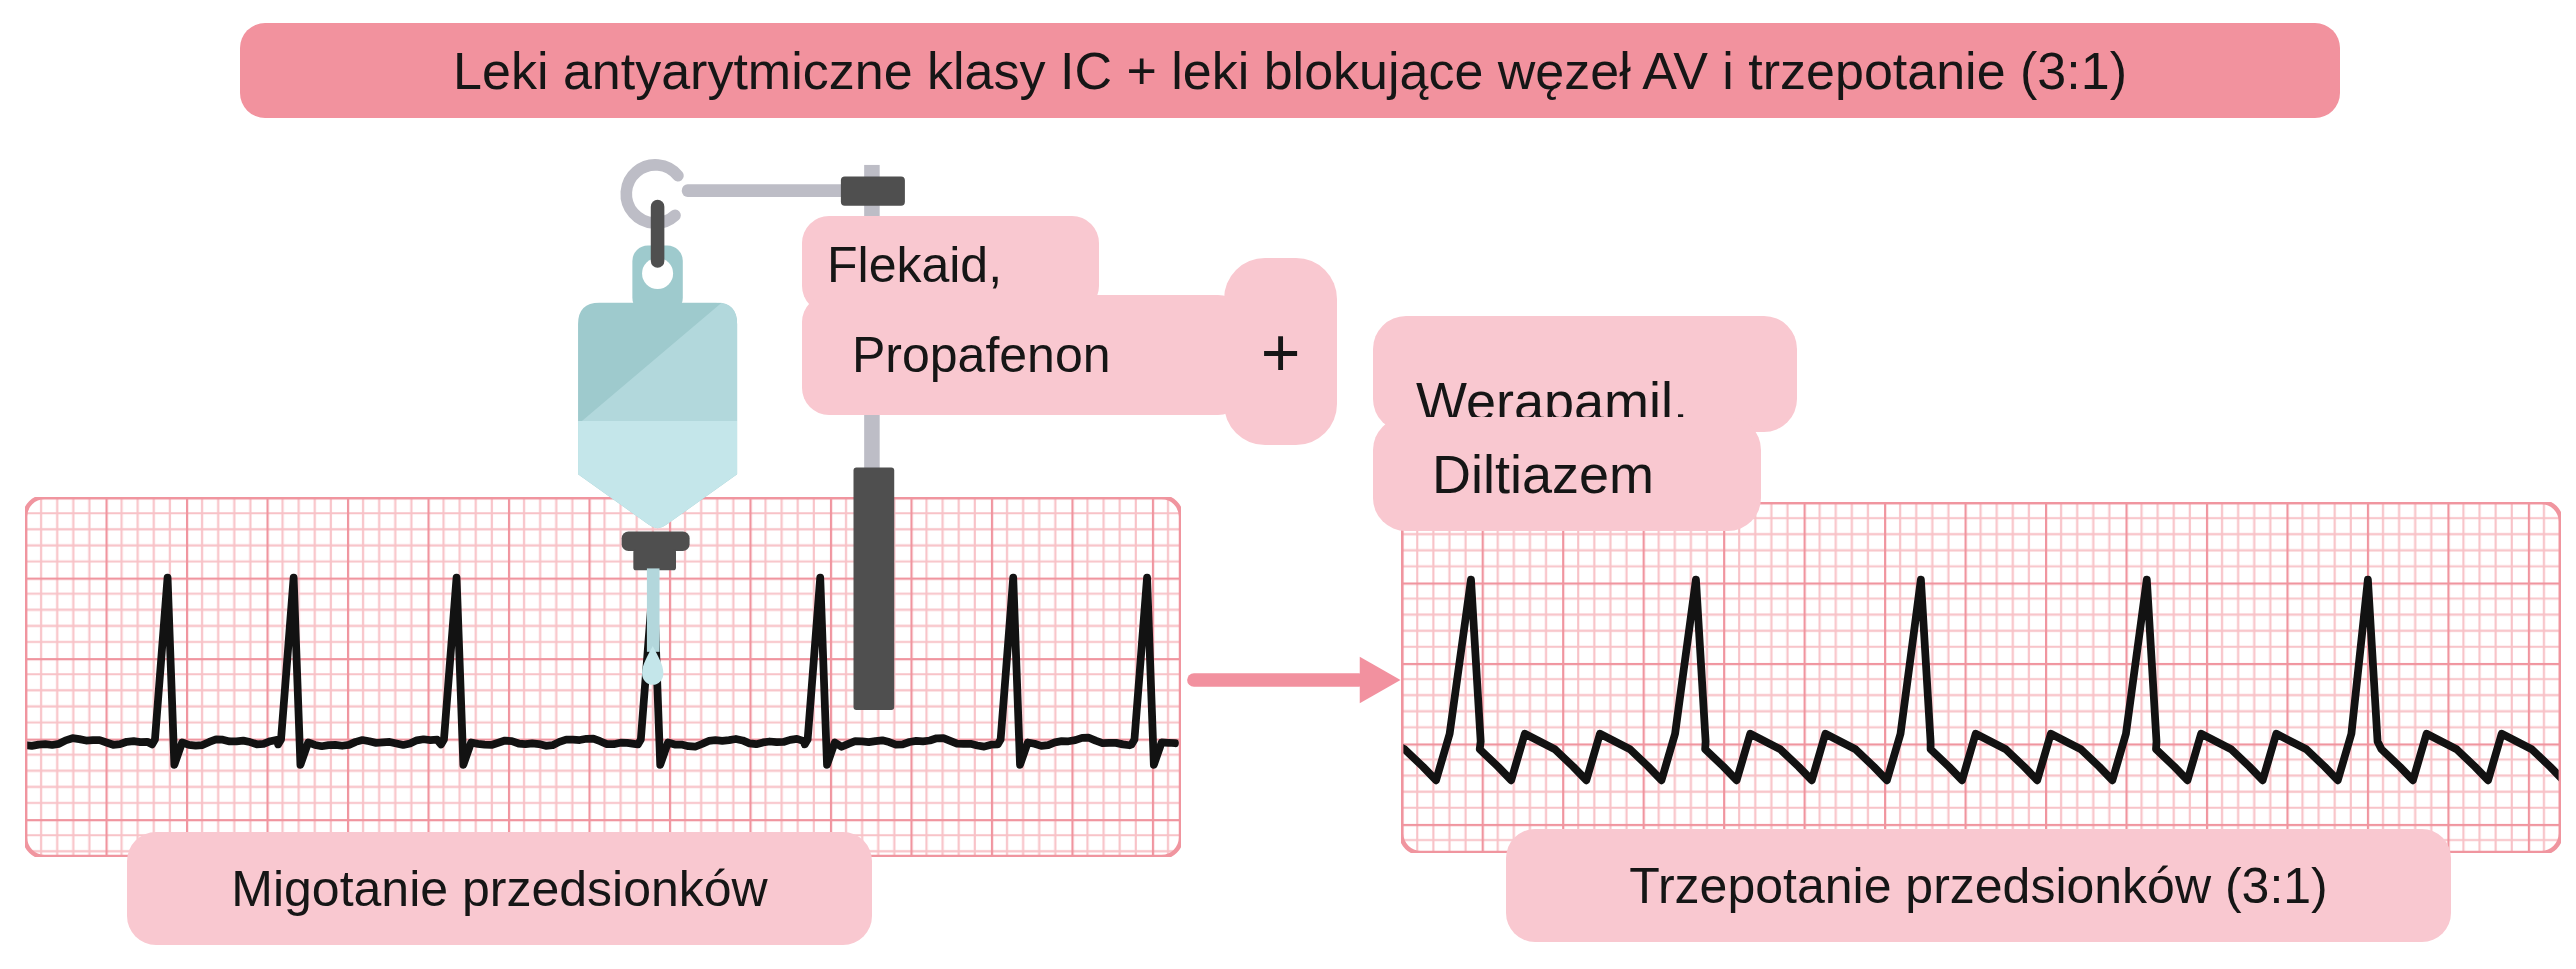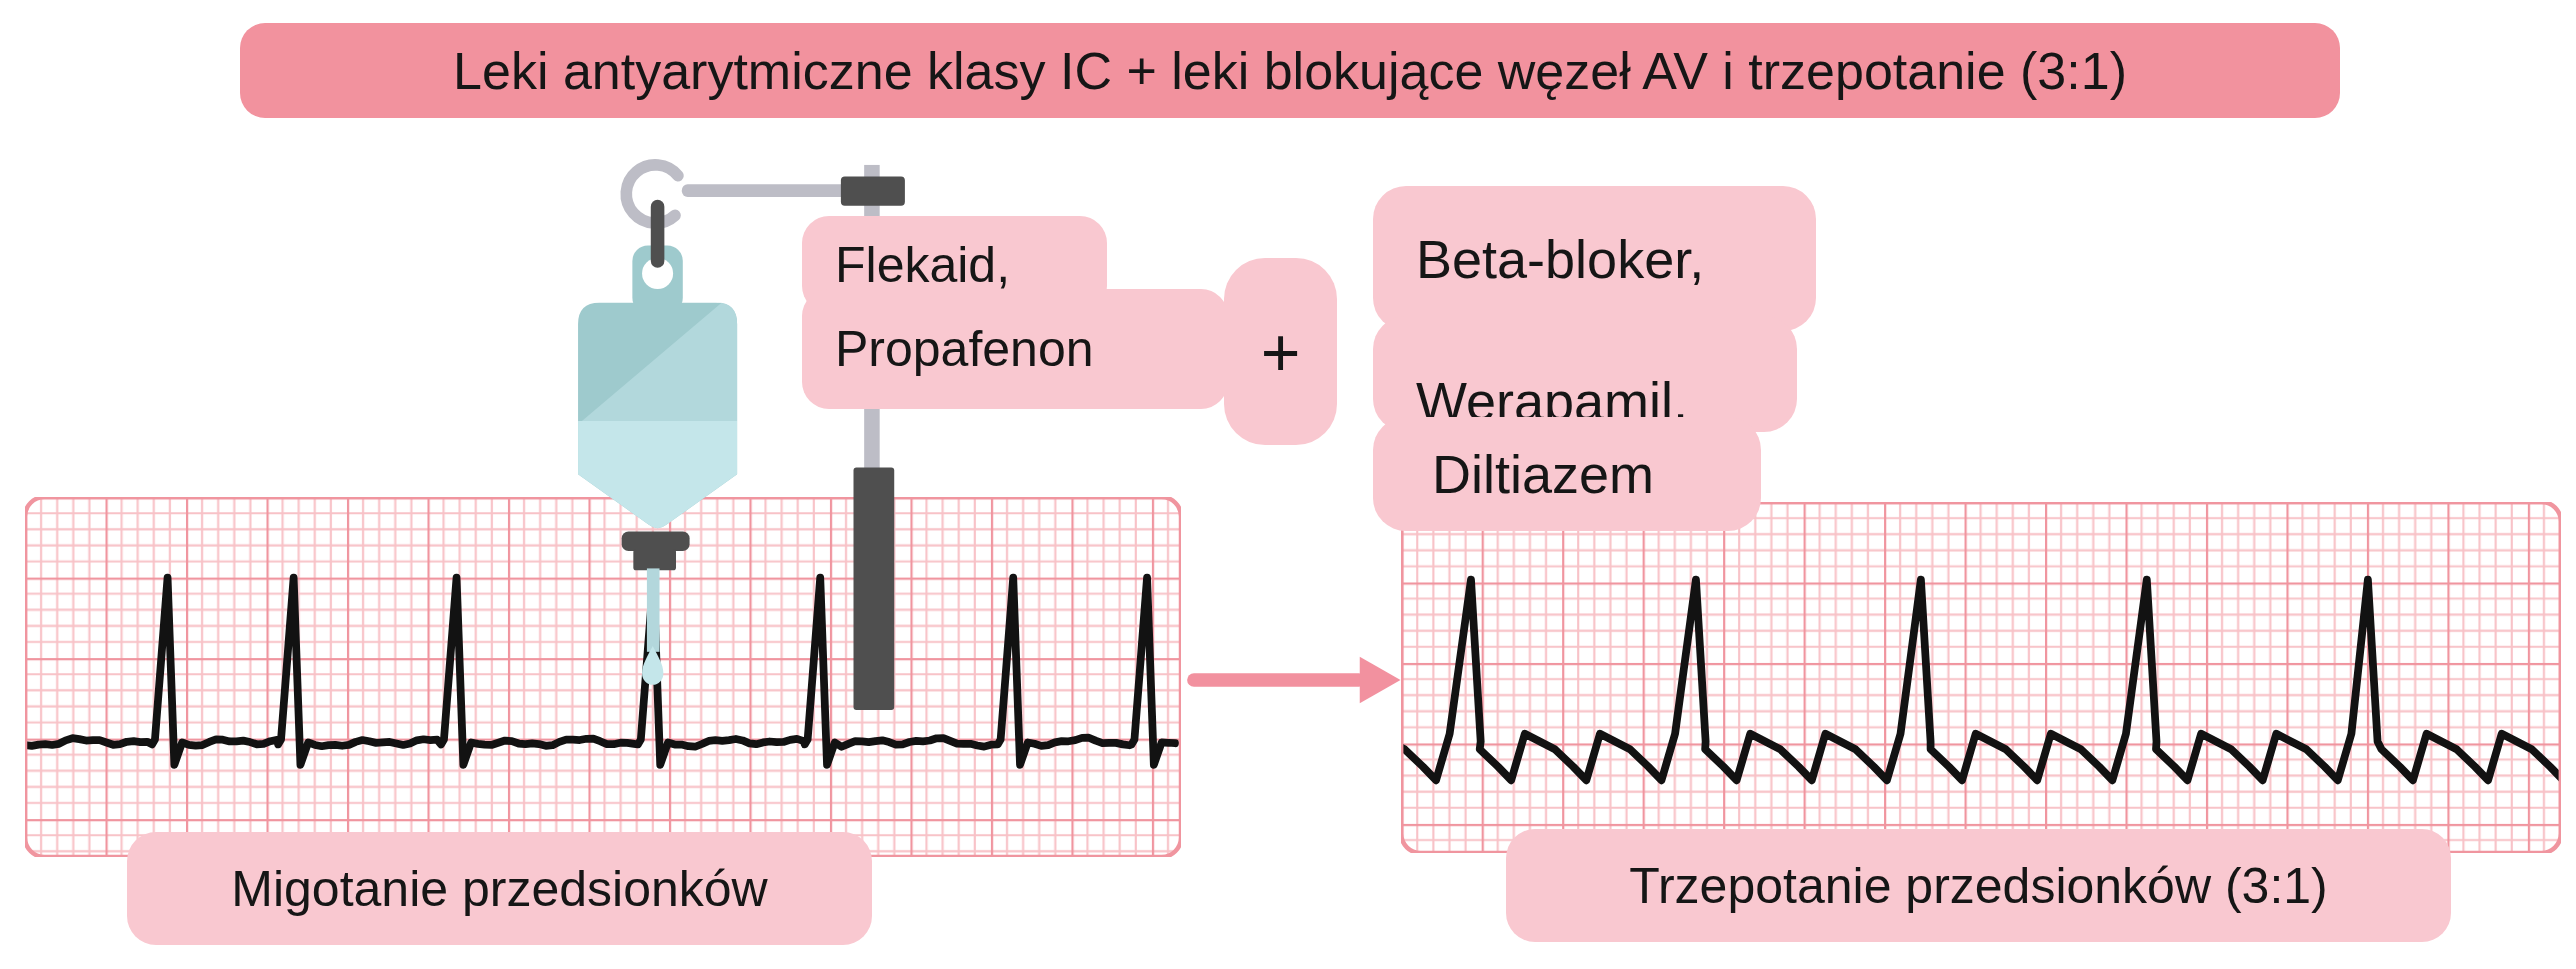--- a/index.html
+++ b/index.html
@@ -10,22 +10,22 @@
   .banner{position:absolute;left:240px;top:23px;width:2100px;height:95px;
           background:var(--banner-pink);border-radius:25px;
           display:flex;align-items:center;justify-content:center;
           font-size:52px;white-space:nowrap;z-index:30;}
 
   .ecg-panel{position:absolute;z-index:10;}
   .overlay{position:absolute;left:0;top:0;z-index:20;pointer-events:none;}
 
   .strip{position:absolute;background:var(--label-pink);display:flex;align-items:center;
          z-index:30;font-size:50px;white-space:nowrap;}
-  .strip.flek1{left:802px;top:216px;width:272px;height:97px;border-radius:27px;padding-left:33px;}
-  .strip.flek2{left:802px;top:289px;width:393px;height:120px;border-radius:27px;padding-left:33px;}
+  .strip.flek1{left:802px;top:216px;width:272px;height:97px;border-radius:27px;padding-left:25px;}
+  .strip.flek2{left:802px;top:295px;width:393px;height:120px;border-radius:27px;padding-left:50px;}
   .strip.beta1{left:1373px;top:186px;width:400px;height:145px;border-radius:33px;padding-left:43px;font-size:54px;}
   .strip.beta2{left:1373px;top:316px;width:381px;height:116px;border-radius:33px;padding-left:43px;font-size:54px;align-items:flex-end;}
   .strip.beta3{left:1373px;top:417px;width:329px;height:114px;border-radius:33px;padding-left:59px;font-size:54px;}
 
   .plusbox{position:absolute;left:1224px;top:258px;width:113px;height:187px;
            background:var(--label-pink);border-radius:41px;z-index:30;
            display:flex;align-items:center;justify-content:center;font-size:68px;}
 
   .caption{position:absolute;background:var(--label-pink);border-radius:29px;z-index:30;
            display:flex;align-items:center;justify-content:center;
@@ -110,23 +110,20 @@
     <span>Flekaid,</span>
   </div>
   <div class="strip flek2">
     <span>Propafenon</span>
   </div>
 
   <div class="plusbox">
     <span>+</span>
   </div>
 
-  <div class="strip beta1">
-    <span>Beta-bloker,</span>
-  </div>
   <div class="strip beta2">
     <span>Werapamil,</span>
   </div>
   <div class="strip beta3">
     <span>Diltiazem</span>
   </div>
 
   <div class="caption left">
     <span>Migotanie przedsionków</span>
   </div>

